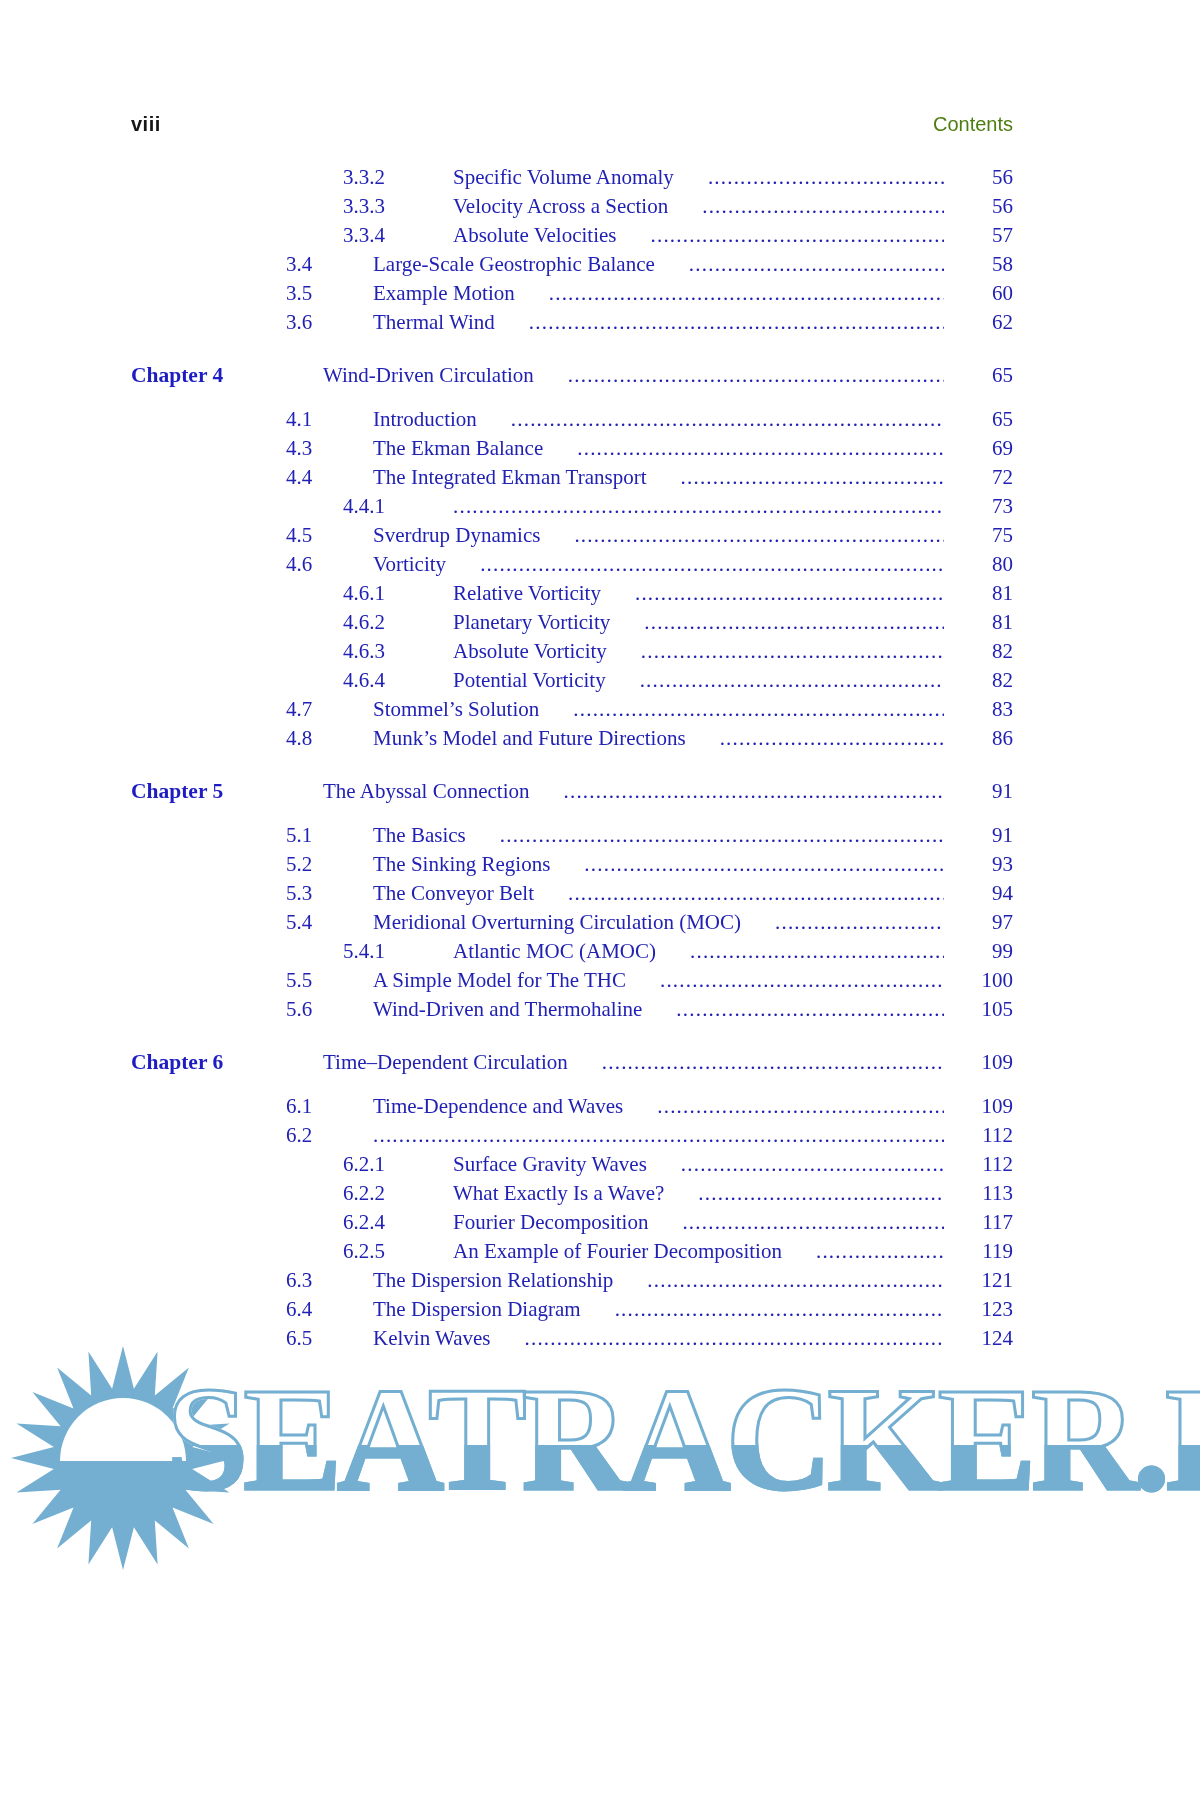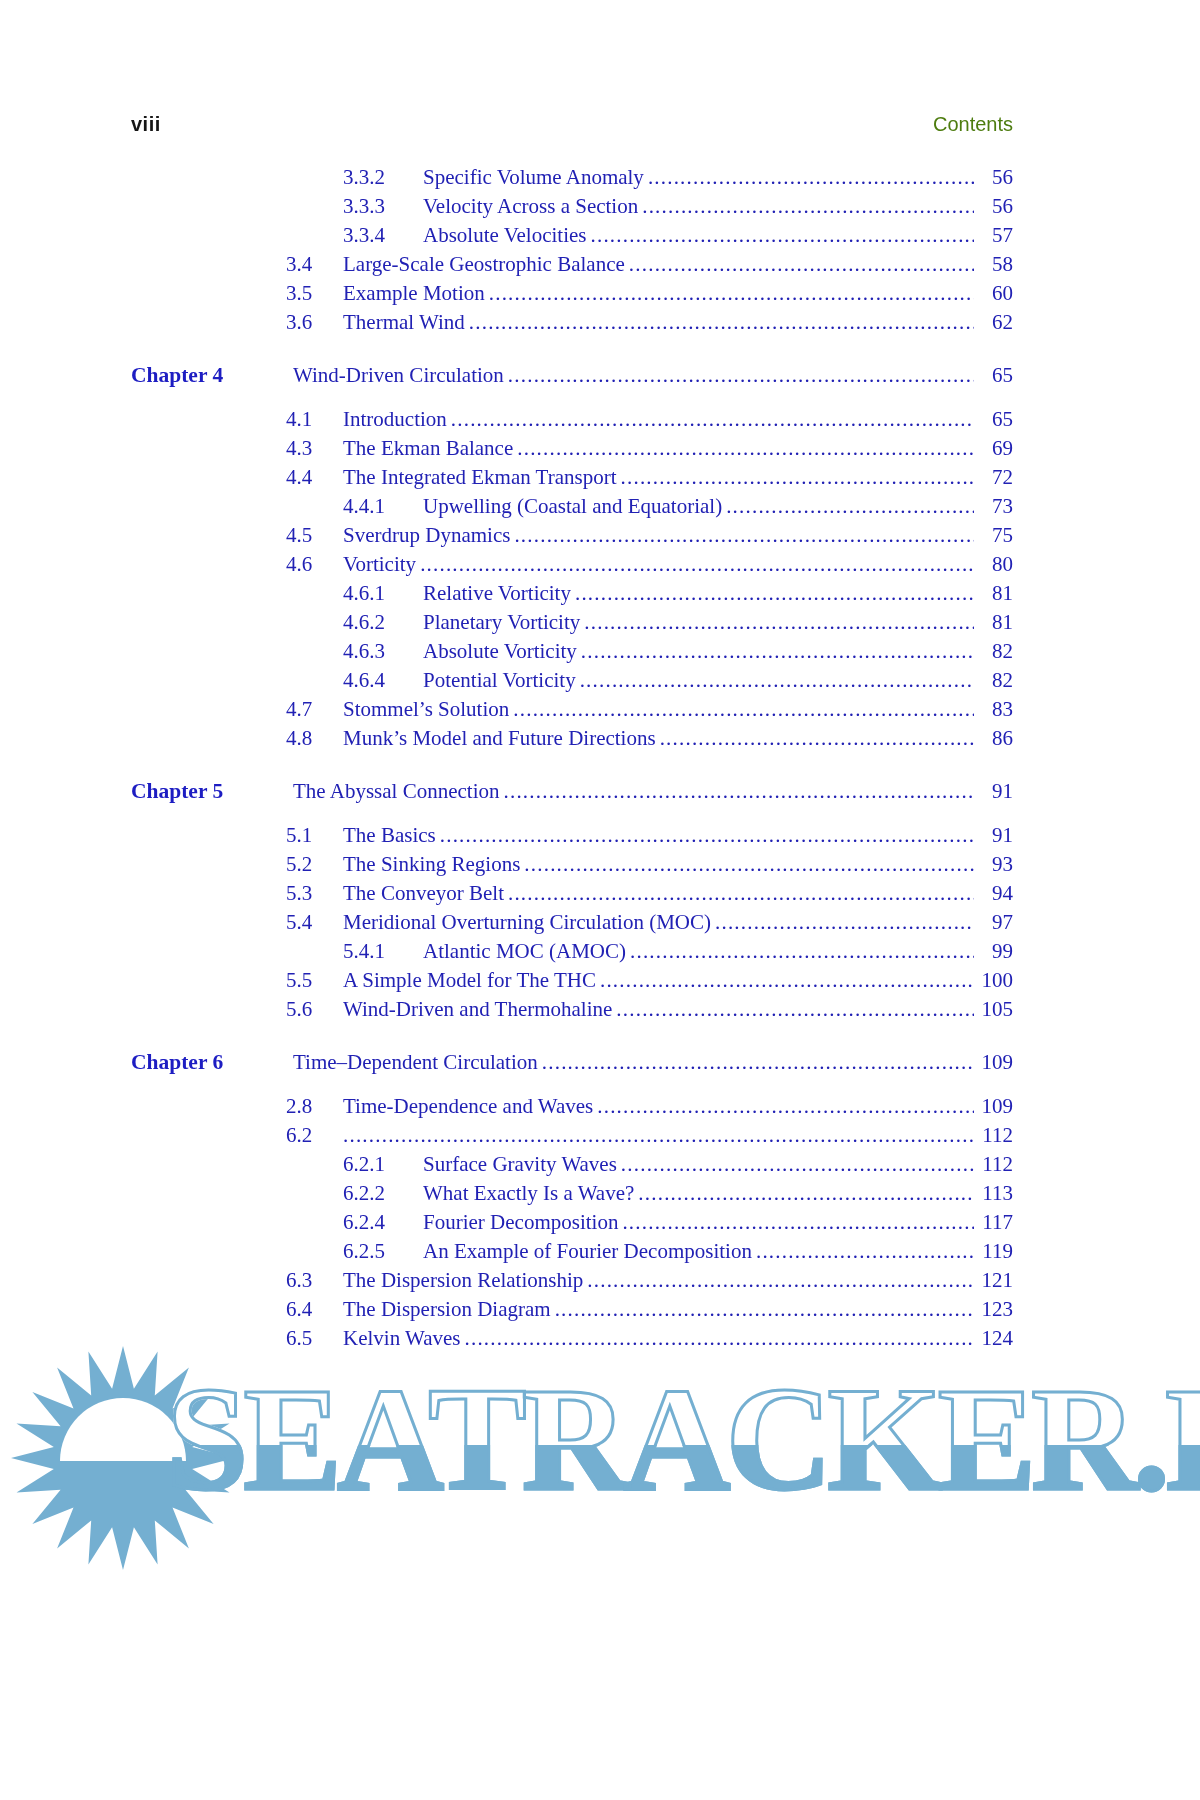--- a/index.html
+++ b/index.html
@@ -21,21 +21,21 @@
   }
   .folio { font-weight: bold; letter-spacing: 0.5px; }
   .header-title { font-weight: 400; color: #4d7c0f; }
 
   
   .toc {
     position: absolute; top: 163px; left: 131px; width: 882px;
     color: #2121b4;
     font-size: 21px;
   }
-  .row { display: flex; align-items: baseline; line-height: 29px; }
+  .row { display: flex; align-items: baseline; line-height: 29px; gap: 30px; }
   .row .num   { flex: 0 0 auto; white-space: nowrap; }
   .row .title { flex: 0 1 auto; white-space: nowrap; padding-right: 4px; }
   .leader { flex: 1 1 auto; overflow: hidden; white-space: nowrap; margin-right: 5px; }
   .leader::before {
     content: "....................................................................................................................................................................";
     letter-spacing: 1.2px;
   }
   .page-num { flex: 0 0 auto; min-width: 34px; text-align: right; white-space: nowrap; }
 
   .row.chapter { margin-top: 24px; margin-bottom: 15px; }
@@ -134,21 +134,20 @@
     <span class="page-num">69</span>
   </div>
       <div class="row section">
     <span class="num">4.4</span>
     <span class="title">The Integrated Ekman Transport</span>
     <span class="leader"></span>
     <span class="page-num">72</span>
   </div>
       <div class="row subsection">
     <span class="num">4.4.1</span>
-    <span class="title">Upwelling (Coastal and Equatorial)</span>
     <span class="leader"></span>
     <span class="page-num">73</span>
   </div>
       <div class="row section">
     <span class="num">4.5</span>
     <span class="title">Sverdrup Dynamics</span>
     <span class="leader"></span>
     <span class="page-num">75</span>
   </div>
       <div class="row section">
@@ -241,21 +240,21 @@
     <span class="leader"></span>
     <span class="page-num">105</span>
   </div>
       <div class="row chapter">
     <span class="num">Chapter 6</span>
     <span class="title">Time–Dependent Circulation</span>
     <span class="leader"></span>
     <span class="page-num">109</span>
   </div>
       <div class="row section">
-    <span class="num">2.8</span>
+    <span class="num">6.1</span>
     <span class="title">Time-Dependence and Waves</span>
     <span class="leader"></span>
     <span class="page-num">109</span>
   </div>
       <div class="row section">
     <span class="num">6.2</span>
     <span class="leader"></span>
     <span class="page-num">112</span>
   </div>
       <div class="row subsection">

